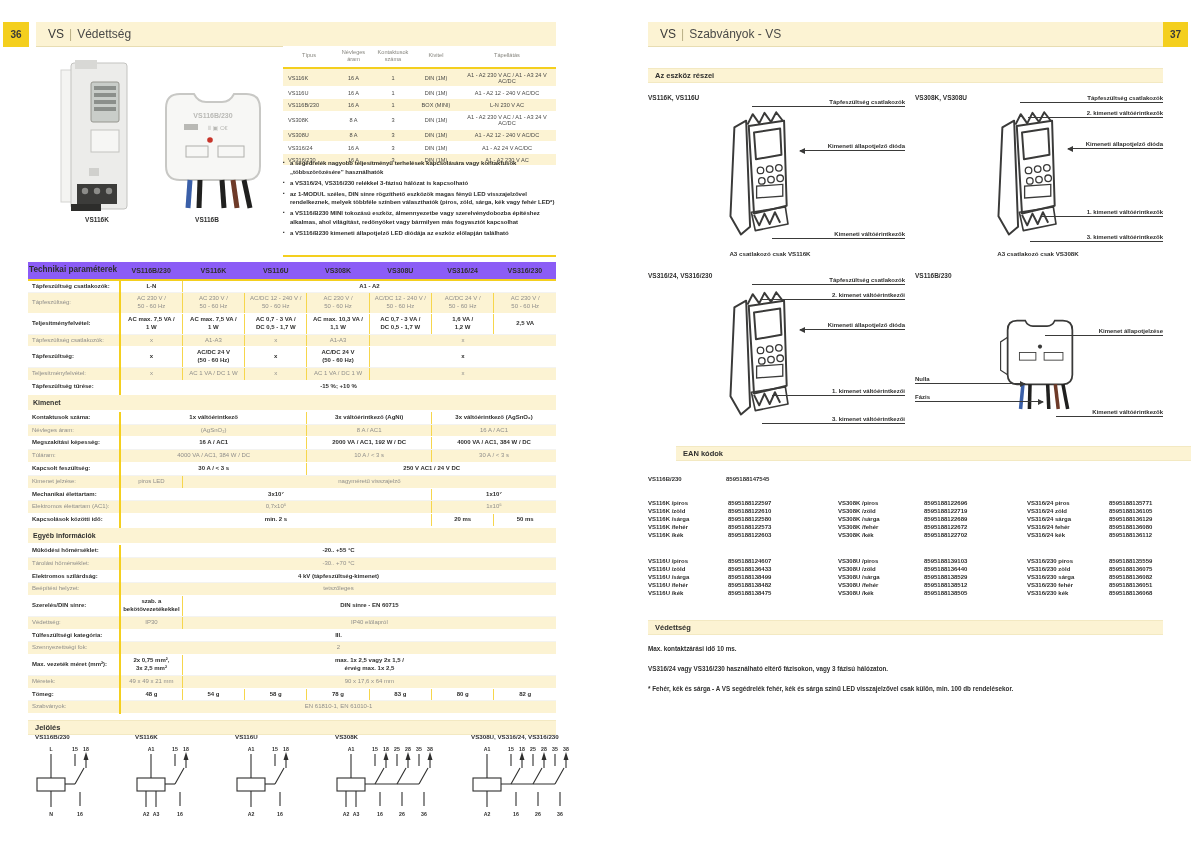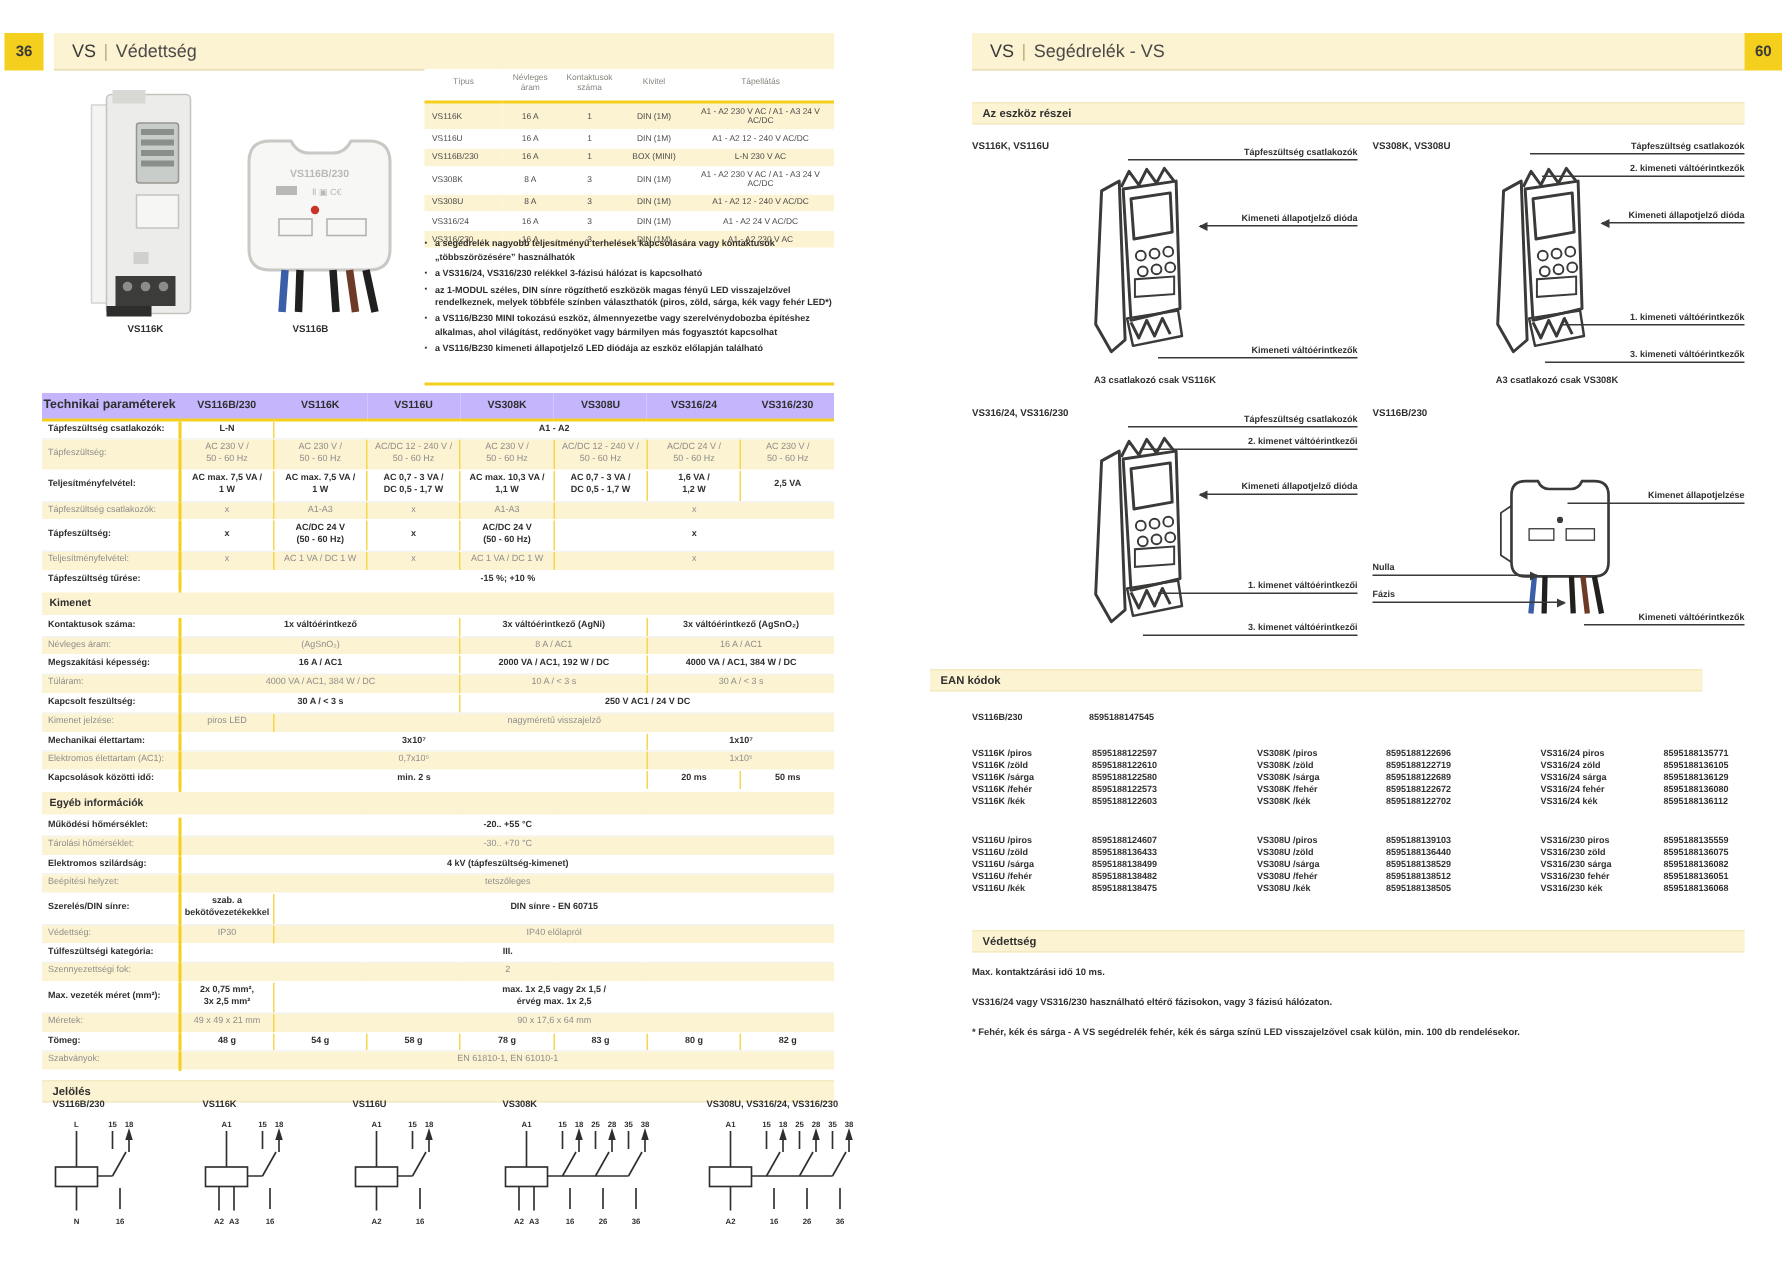--- a/index.html
+++ b/index.html
@@ -22,21 +22,21 @@
 
   
   .bullets{list-style:none;font-size:6px;font-weight:bold;color:#2d2d2c;line-height:1.42}
   .bullets li{margin-bottom:2.5px;padding-left:7px;position:relative}
   .bullets li::before{content:"▪";position:absolute;left:0;top:0;font-size:5px}
 
   
   .ttable{border-collapse:collapse;width:528px;font-size:6px;table-layout:fixed;border-bottom:1.5px solid #F4CF1E}
   .ttable td{padding:2px 2px;text-align:center;line-height:1.3;border-bottom:1px solid #fff}
   .ttable td+td{border-left:1.3px solid #F6D64C}
-  .ttable tr.thead td{background:#c4b5fd;font-weight:bold;color:#2f2f2e;font-size:7px;border-bottom:2.5px solid #F4CF1E;border-left:none;padding:3px 1px}
+  .ttable tr.thead td{background:#8b5cf6;font-weight:bold;color:#2f2f2e;font-size:7px;border-bottom:2.5px solid #F4CF1E;border-left:none;padding:3px 1px}
   .ttable tr.thead td.ttl{font-size:8.2px;text-align:left}
   .ttable tr.n{background:#FCF3D3;color:#8f8e8b}
   .ttable tr.b{background:#fff;color:#2f2f2e;font-weight:bold}
   .ttable tr.b td{border-bottom:1px solid #f3f3f1}
   .ttable td.lbl{text-align:left;padding-left:4px;border-right:2px solid #F4CF1E;border-left:none}
   .ttable tr.section td{background:#FCF3D3;color:#2f2f2e;font-weight:bold;text-align:left;font-size:7px;padding:3px 5px;border:none;border-top:2px solid #fff;border-bottom:2px solid #fff}
 
   
   .jelrow{display:flex;align-items:flex-start}
   .jd{margin-right:22px}
@@ -536,23 +536,23 @@
             <line x1="95" y1="14" x2="95" y2="24"></line>
             <line x1="84" y1="40" x2="93" y2="24"></line>
             <line x1="89" y1="48" x2="89" y2="62"></line>
           </g>
         </svg></div>
     </div>
 
   <div class="abs hdrband" style="left:648px;top:22px;width:515px;height:25px">
     <span class="brand">VS</span>
     <span class="sep">|</span>
-    <span class="htitle">Segédrelék - VS</span>
+    <span class="htitle">Szabványok - VS</span>
   </div>
-  <div class="abs pagenum" style="left:1163px;top:22px;width:25px;height:25px">60</div>
+  <div class="abs pagenum" style="left:1163px;top:22px;width:25px;height:25px">37</div>
 
   <div class="abs secband" style="left:648px;top:68px;width:515px;height:15px">Az eszköz részei</div>
 
   <div class="devname" style="left:648px;top:94px">VS116K, VS116U</div>
   <svg class="abs" style="left:720px;top:100px" width="85" height="150">
       <use href="#sym-din"></use>
     </svg>
   <div class="co co-r" style="left:752px;top:99px;width:153px">Tápfeszültség csatlakozók</div>
   <div class="co co-r arrow" style="left:800px;top:143px;width:105px">Kimeneti állapotjelző dióda</div>
   <div class="co co-r" style="left:772px;top:231px;width:133px">Kimeneti váltóérintkezők</div>
@@ -581,21 +581,21 @@
 
   <div class="devname" style="left:915px;top:272px">VS116B/230</div>
   <svg class="abs" style="left:990px;top:295px" width="100" height="135">
       <use href="#sym-mini"></use>
     </svg>
   <div class="co co-r" style="left:1045px;top:328px;width:118px">Kimenet állapotjelzése</div>
   <div class="co co-r" style="left:1056px;top:409px;width:107px">Kimeneti váltóérintkezők</div>
   <div class="co co-l arrowr" style="left:915px;top:376px;width:110px">Nulla</div>
   <div class="co co-l arrowr" style="left:915px;top:394px;width:128px">Fázis</div>
 
-  <div class="abs secband" style="left:620px;top:446px;width:515px;height:15px">EAN kódok</div>
+  <div class="abs secband" style="left:676px;top:446px;width:515px;height:15px">EAN kódok</div>
   <div class="ean-grid" style="left:648px;top:476px;grid-template-columns:78px auto" id="ean-single">
       <span>VS116B/230</span>
       <span>8595188147545</span>
     </div>
   <div class="ean-grid" style="left:648px;top:500px;grid-template-columns:80px 110px 86px 103px 82px 1fr" id="ean-b1">
       <span>VS116K /piros</span>
       <span>8595188122597</span>
       <span>VS308K /piros</span>
       <span>8595188122696</span>
       <span>VS316/24 piros</span>

